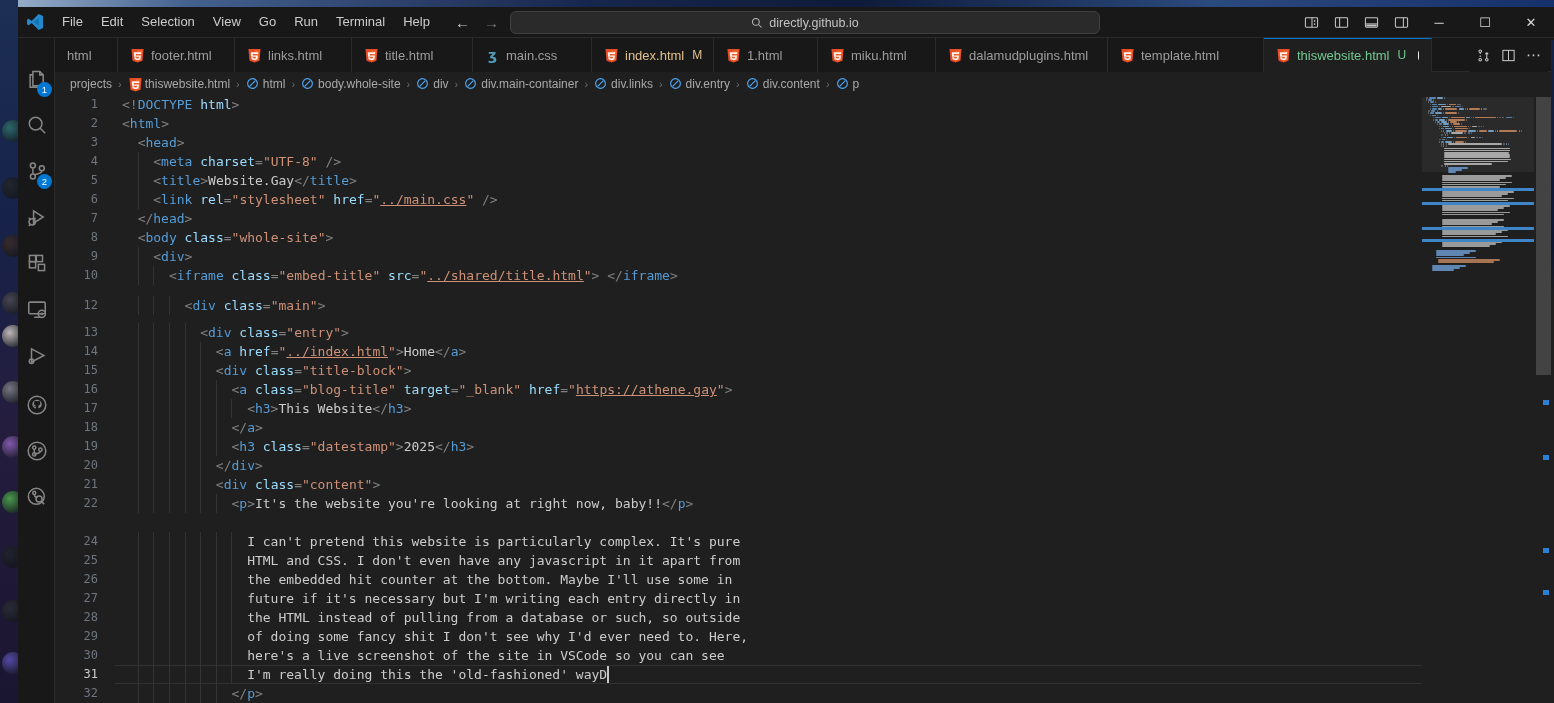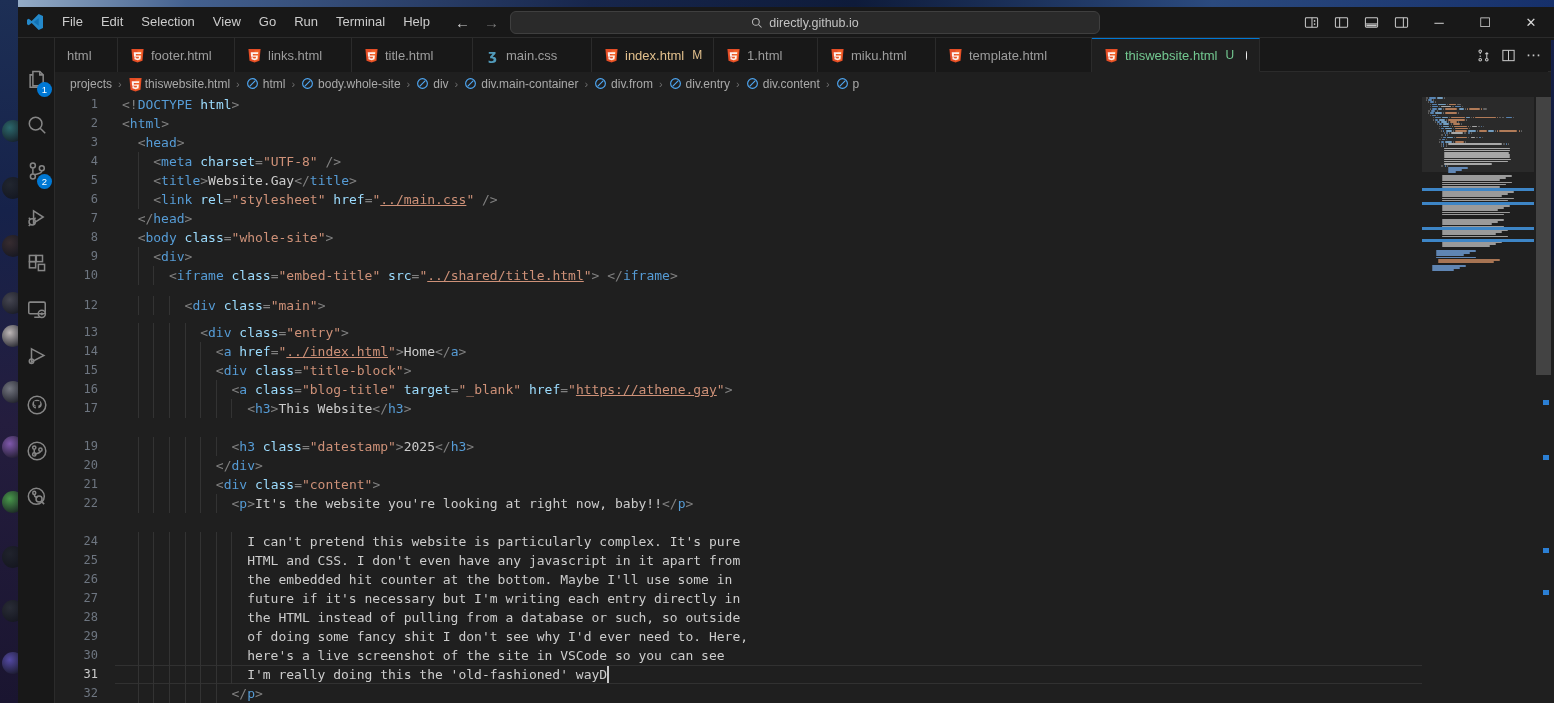--- a/index.html
+++ b/index.html
@@ -220,20 +220,30 @@
         <div class="tab" style="width: 118px;">
           <span style="display: inline-flex;">
             <svg class="ficon" viewBox="0 0 16 16">
               <path fill="#e44d26" d="M1.5 1h13l-1.2 12.7L8 15.5l-5.3-1.8z"></path>
               <path fill="#f16529" d="M8 2.3v12l4.3-1.5L13.3 2.3z"></path>
               <path fill="#ffffff" d="M4 4.5h8l-.2 2H6.2l.1 1.6h5.3l-.4 4L8 13l-3.2-.9-.2-2.2h1.9l.1 1 1.4.4 1.5-.4.1-1.6H4.3z" opacity=".92"></path>
             </svg>
           </span>
           <span class="label">miku.html</span>
         </div>
+        <div class="tab" style="width: 172px;">
+          <span style="display: inline-flex;">
+            <svg class="ficon" viewBox="0 0 16 16">
+              <path fill="#e44d26" d="M1.5 1h13l-1.2 12.7L8 15.5l-5.3-1.8z"></path>
+              <path fill="#f16529" d="M8 2.3v12l4.3-1.5L13.3 2.3z"></path>
+              <path fill="#ffffff" d="M4 4.5h8l-.2 2H6.2l.1 1.6h5.3l-.4 4L8 13l-3.2-.9-.2-2.2h1.9l.1 1 1.4.4 1.5-.4.1-1.6H4.3z" opacity=".92"></path>
+            </svg>
+          </span>
+          <span class="label">dalamudplugins.html</span>
+        </div>
         <div class="tab" style="width: 156px;">
           <span style="display: inline-flex;">
             <svg class="ficon" viewBox="0 0 16 16">
               <path fill="#e44d26" d="M1.5 1h13l-1.2 12.7L8 15.5l-5.3-1.8z"></path>
               <path fill="#f16529" d="M8 2.3v12l4.3-1.5L13.3 2.3z"></path>
               <path fill="#ffffff" d="M4 4.5h8l-.2 2H6.2l.1 1.6h5.3l-.4 4L8 13l-3.2-.9-.2-2.2h1.9l.1 1 1.4.4 1.5-.4.1-1.6H4.3z" opacity=".92"></path>
             </svg>
           </span>
           <span class="label">template.html</span>
         </div>
@@ -327,21 +337,21 @@
           <span>div.main-container</span>
         </span>
         <span class="bc-sep">›</span>
         <span class="bc-item">
           <span style="display: inline-flex;">
             <svg width="13" height="13" viewBox="0 0 16 16">
               <circle cx="8" cy="8" r="6" fill="none" stroke="#4fa8f5" stroke-width="1.4"></circle>
               <line x1="4.5" y1="11.5" x2="11.5" y2="4.5" stroke="#4fa8f5" stroke-width="1.4"></line>
             </svg>
           </span>
-          <span>div.from</span>
+          <span>div.links</span>
         </span>
         <span class="bc-sep">›</span>
         <span class="bc-item">
           <span style="display: inline-flex;">
             <svg width="13" height="13" viewBox="0 0 16 16">
               <circle cx="8" cy="8" r="6" fill="none" stroke="#4fa8f5" stroke-width="1.4"></circle>
               <line x1="4.5" y1="11.5" x2="11.5" y2="4.5" stroke="#4fa8f5" stroke-width="1.4"></line>
             </svg>
           </span>
           <span>div.entry</span>
@@ -457,20 +467,21 @@
         <div class="cline" style="top: 114px; width: 100%;"><span class="ln">7</span><span class="codetxt"><span class="iu">  </span><span class="p">&lt;/</span><span class="t">head</span><span class="p">&gt;</span></span></div>
         <div class="cline" style="top: 133px; width: 100%;"><span class="ln">8</span><span class="codetxt"><span class="iu">  </span><span class="p">&lt;</span><span class="t">body</span><span class="a"> class</span><span class="p">=</span><span class="s">"whole-site"</span><span class="p">&gt;</span></span></div>
         <div class="cline" style="top: 152px; width: 100%;"><span class="ln">9</span><span class="codetxt"><span class="iu">  </span><span class="iu">  </span><span class="p">&lt;</span><span class="t">div</span><span class="p">&gt;</span></span></div>
         <div class="cline" style="top: 171px; width: 100%;"><span class="ln">10</span><span class="codetxt"><span class="iu">  </span><span class="iu">  </span><span class="iu">  </span><span class="p">&lt;</span><span class="t">iframe</span><span class="a"> class</span><span class="p">=</span><span class="s">"embed-title"</span><span class="a"> src</span><span class="p">=</span><span class="s">"</span><span class="u">../shared/title.html</span><span class="s">"</span><span class="p">&gt; </span><span class="p">&lt;/</span><span class="t">iframe</span><span class="p">&gt;</span></span></div>
         <div class="cline" style="top: 201px; width: 100%;"><span class="ln">12</span><span class="codetxt"><span class="iu">  </span><span class="iu">  </span><span class="iu">  </span><span class="iu">  </span><span class="p">&lt;</span><span class="t">div</span><span class="a"> class</span><span class="p">=</span><span class="s">"main"</span><span class="p">&gt;</span></span></div>
         <div class="cline" style="top: 228px; width: 100%;"><span class="ln">13</span><span class="codetxt"><span class="iu">  </span><span class="iu">  </span><span class="iu">  </span><span class="iu">  </span><span class="iu">  </span><span class="p">&lt;</span><span class="t">div</span><span class="a"> class</span><span class="p">=</span><span class="s">"entry"</span><span class="p">&gt;</span></span></div>
         <div class="cline" style="top: 247px; width: 100%;"><span class="ln">14</span><span class="codetxt"><span class="iu">  </span><span class="iu">  </span><span class="iu">  </span><span class="iu">  </span><span class="iu">  </span><span class="iu">  </span><span class="p">&lt;</span><span class="t">a</span><span class="a"> href</span><span class="p">=</span><span class="s">"</span><span class="u">../index.html</span><span class="s">"</span><span class="p">&gt;</span><span class="x">Home</span><span class="p">&lt;/</span><span class="t">a</span><span class="p">&gt;</span></span></div>
         <div class="cline" style="top: 266px; width: 100%;"><span class="ln">15</span><span class="codetxt"><span class="iu">  </span><span class="iu">  </span><span class="iu">  </span><span class="iu">  </span><span class="iu">  </span><span class="iu">  </span><span class="p">&lt;</span><span class="t">div</span><span class="a"> class</span><span class="p">=</span><span class="s">"title-block"</span><span class="p">&gt;</span></span></div>
         <div class="cline" style="top: 285px; width: 100%;"><span class="ln">16</span><span class="codetxt"><span class="iu">  </span><span class="iu">  </span><span class="iu">  </span><span class="iu">  </span><span class="iu">  </span><span class="iu">  </span><span class="iu">  </span><span class="p">&lt;</span><span class="t">a</span><span class="a"> class</span><span class="p">=</span><span class="s">"blog-title"</span><span class="a"> target</span><span class="p">=</span><span class="s">"_blank"</span><span class="a"> href</span><span class="p">=</span><span class="s">"</span><span class="u">https://athene.gay</span><span class="s">"</span><span class="p">&gt;</span></span></div>
         <div class="cline" style="top: 304px; width: 100%;"><span class="ln">17</span><span class="codetxt"><span class="iu">  </span><span class="iu">  </span><span class="iu">  </span><span class="iu">  </span><span class="iu">  </span><span class="iu">  </span><span class="iu">  </span><span class="iu">  </span><span class="p">&lt;</span><span class="t">h3</span><span class="p">&gt;</span><span class="x">This Website</span><span class="p">&lt;/</span><span class="t">h3</span><span class="p">&gt;</span></span></div>
+        <div class="cline" style="top: 323px; width: 100%;"><span class="ln">18</span><span class="codetxt"><span class="iu">  </span><span class="iu">  </span><span class="iu">  </span><span class="iu">  </span><span class="iu">  </span><span class="iu">  </span><span class="iu">  </span><span class="p">&lt;/</span><span class="t">a</span><span class="p">&gt;</span></span></div>
         <div class="cline" style="top: 342px; width: 100%;"><span class="ln">19</span><span class="codetxt"><span class="iu">  </span><span class="iu">  </span><span class="iu">  </span><span class="iu">  </span><span class="iu">  </span><span class="iu">  </span><span class="iu">  </span><span class="p">&lt;</span><span class="t">h3</span><span class="a"> class</span><span class="p">=</span><span class="s">"datestamp"</span><span class="p">&gt;</span><span class="x">2025</span><span class="p">&lt;/</span><span class="t">h3</span><span class="p">&gt;</span></span></div>
         <div class="cline" style="top: 361px; width: 100%;"><span class="ln">20</span><span class="codetxt"><span class="iu">  </span><span class="iu">  </span><span class="iu">  </span><span class="iu">  </span><span class="iu">  </span><span class="iu">  </span><span class="p">&lt;/</span><span class="t">div</span><span class="p">&gt;</span></span></div>
         <div class="cline" style="top: 380px; width: 100%;"><span class="ln">21</span><span class="codetxt"><span class="iu">  </span><span class="iu">  </span><span class="iu">  </span><span class="iu">  </span><span class="iu">  </span><span class="iu">  </span><span class="p">&lt;</span><span class="t">div</span><span class="a"> class</span><span class="p">=</span><span class="s">"content"</span><span class="p">&gt;</span></span></div>
         <div class="cline" style="top: 399px; width: 100%;"><span class="ln">22</span><span class="codetxt"><span class="iu">  </span><span class="iu">  </span><span class="iu">  </span><span class="iu">  </span><span class="iu">  </span><span class="iu">  </span><span class="iu">  </span><span class="p">&lt;</span><span class="t">p</span><span class="p">&gt;</span><span class="x">It's the website you're looking at right now, baby!!</span><span class="p">&lt;/</span><span class="t">p</span><span class="p">&gt;</span></span></div>
         <div class="cline" style="top: 437px; width: 100%;"><span class="ln">24</span><span class="codetxt"><span class="iu">  </span><span class="iu">  </span><span class="iu">  </span><span class="iu">  </span><span class="iu">  </span><span class="iu">  </span><span class="iu">  </span><span class="iu">  </span><span class="x">I can't pretend this website is particularly complex. It's pure</span></span></div>
         <div class="cline" style="top: 456px; width: 100%;"><span class="ln">25</span><span class="codetxt"><span class="iu">  </span><span class="iu">  </span><span class="iu">  </span><span class="iu">  </span><span class="iu">  </span><span class="iu">  </span><span class="iu">  </span><span class="iu">  </span><span class="x">HTML and CSS. I don't even have any javascript in it apart from</span></span></div>
         <div class="cline" style="top: 475px; width: 100%;"><span class="ln">26</span><span class="codetxt"><span class="iu">  </span><span class="iu">  </span><span class="iu">  </span><span class="iu">  </span><span class="iu">  </span><span class="iu">  </span><span class="iu">  </span><span class="iu">  </span><span class="x">the embedded hit counter at the bottom. Maybe I'll use some in</span></span></div>
         <div class="cline" style="top: 494px; width: 100%;"><span class="ln">27</span><span class="codetxt"><span class="iu">  </span><span class="iu">  </span><span class="iu">  </span><span class="iu">  </span><span class="iu">  </span><span class="iu">  </span><span class="iu">  </span><span class="iu">  </span><span class="x">future if it's necessary but I'm writing each entry directly in</span></span></div>
         <div class="cline" style="top: 513px; width: 100%;"><span class="ln">28</span><span class="codetxt"><span class="iu">  </span><span class="iu">  </span><span class="iu">  </span><span class="iu">  </span><span class="iu">  </span><span class="iu">  </span><span class="iu">  </span><span class="iu">  </span><span class="x">the HTML instead of pulling from a database or such, so outside</span></span></div>
         <div class="cline" style="top: 532px; width: 100%;"><span class="ln">29</span><span class="codetxt"><span class="iu">  </span><span class="iu">  </span><span class="iu">  </span><span class="iu">  </span><span class="iu">  </span><span class="iu">  </span><span class="iu">  </span><span class="iu">  </span><span class="x">of doing some fancy shit I don't see why I'd ever need to. Here,</span></span></div>

